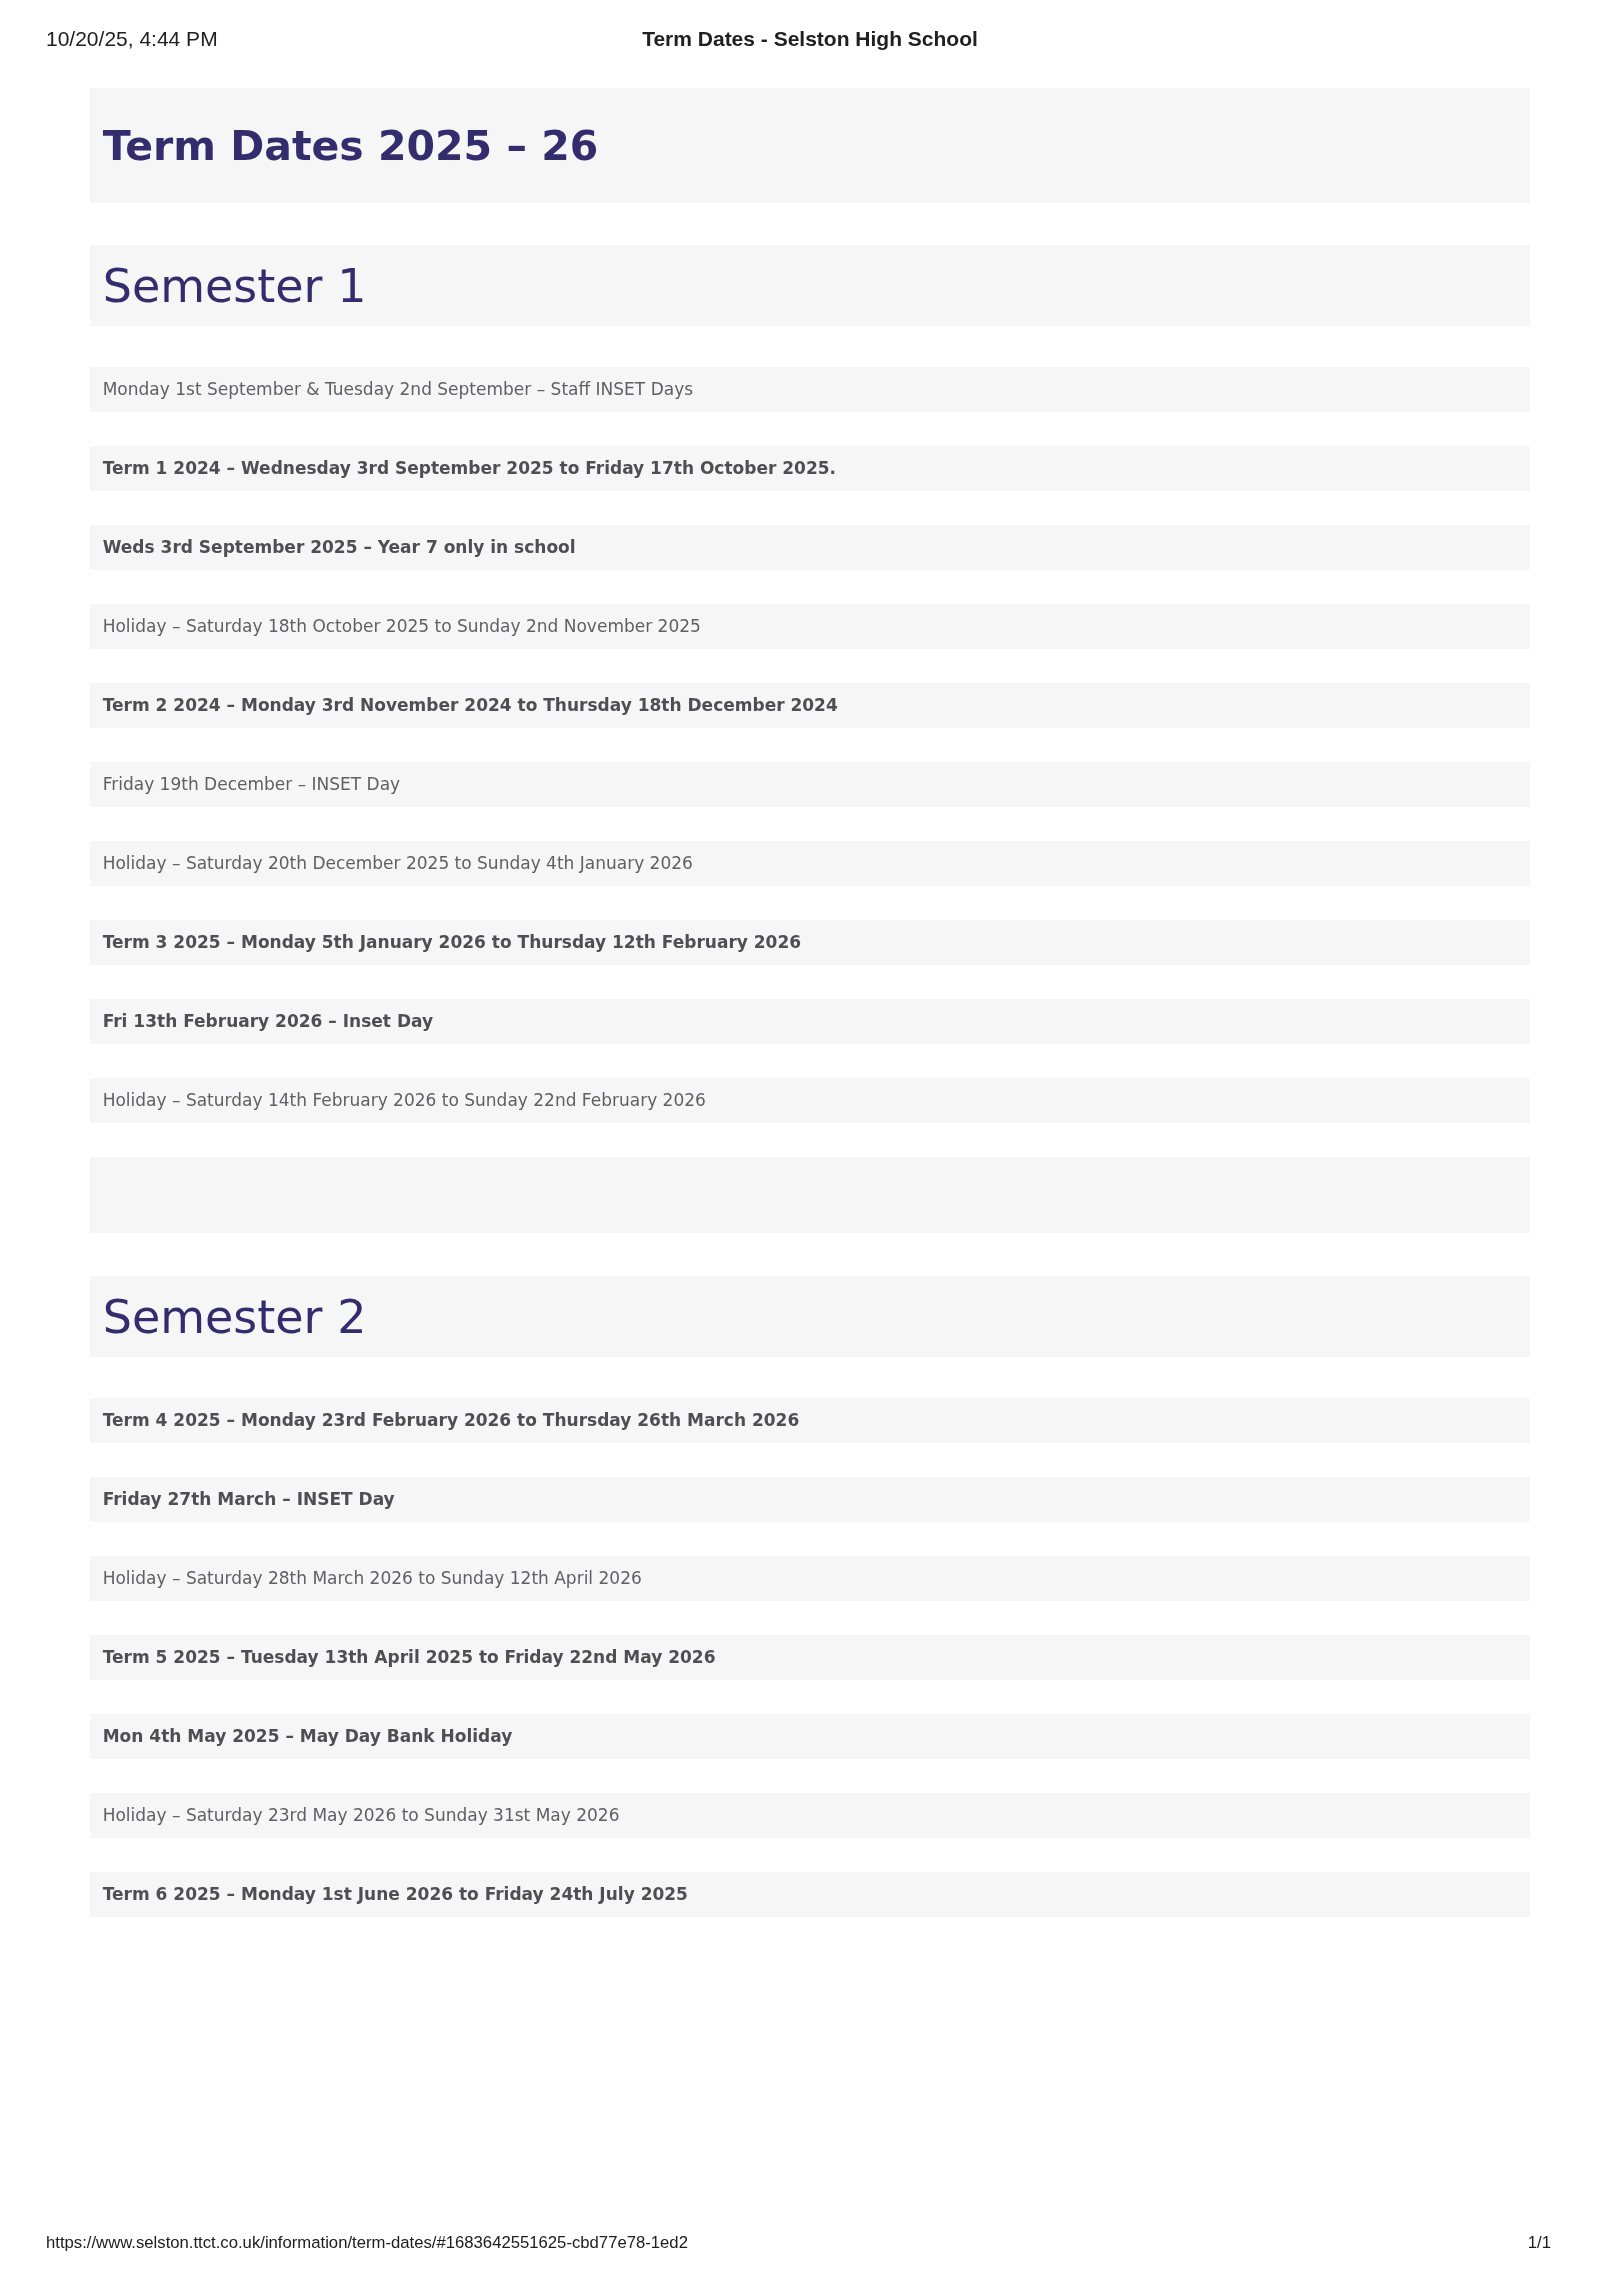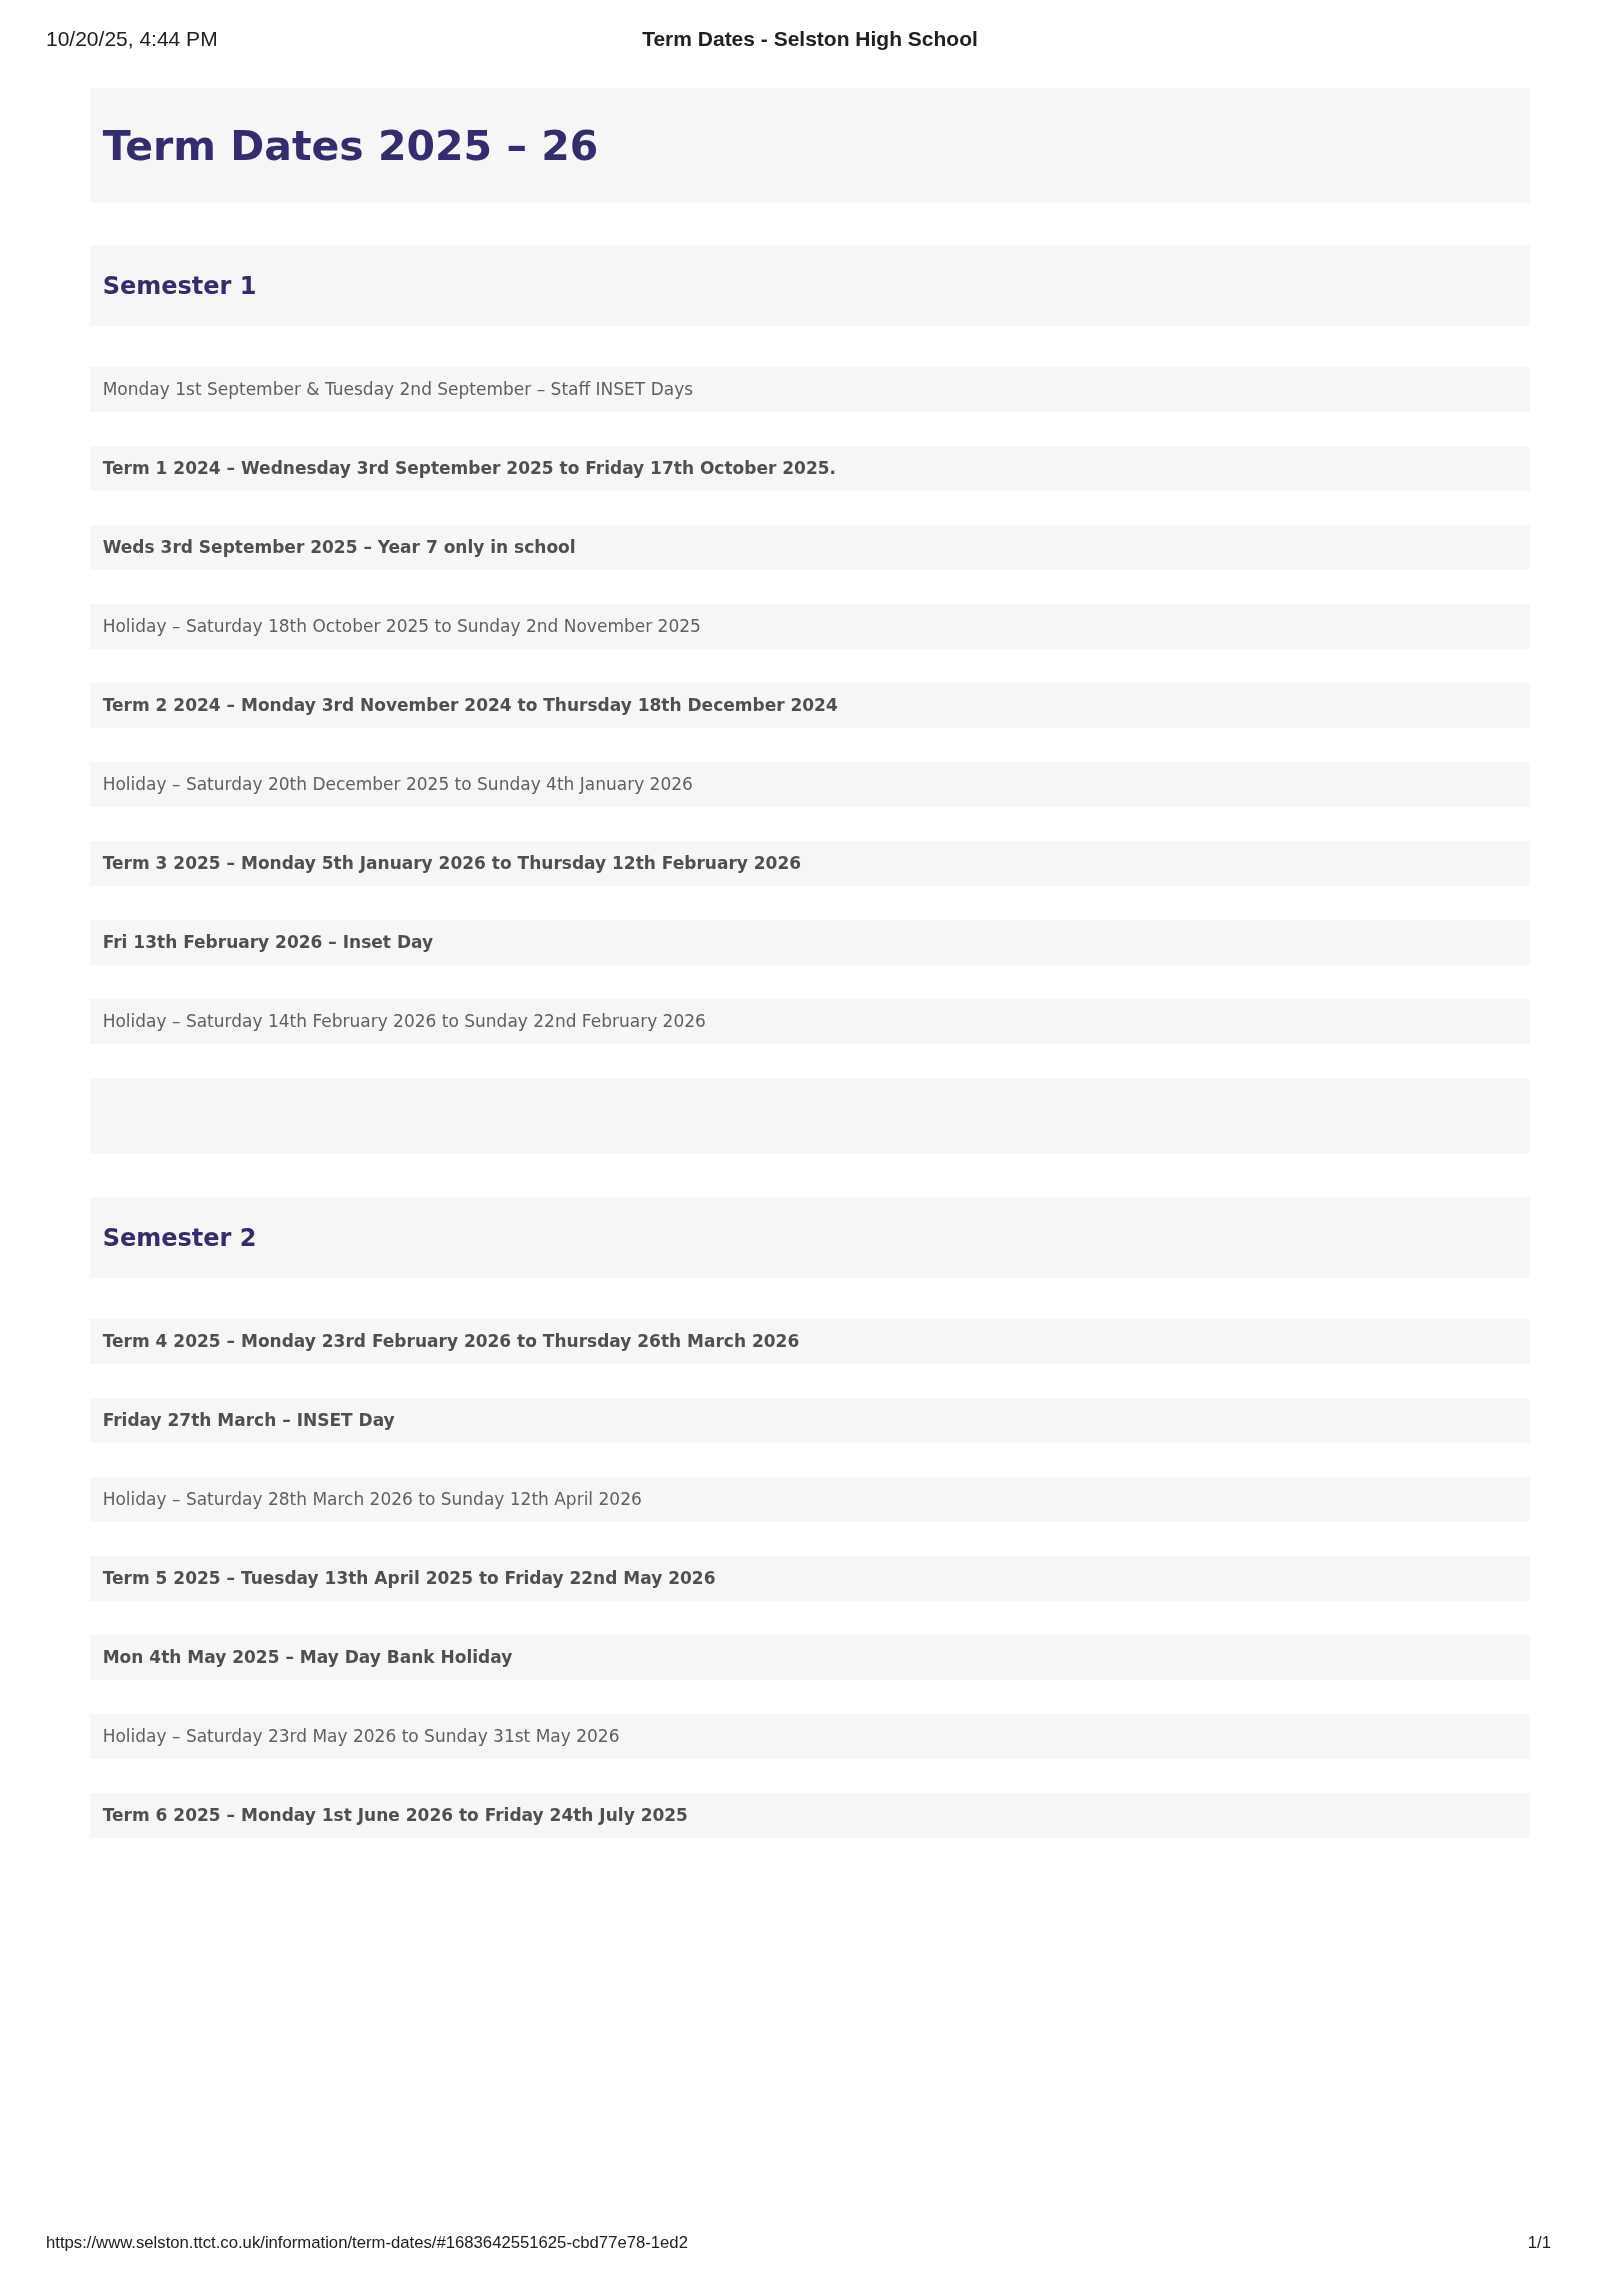--- a/index.html
+++ b/index.html
@@ -59,22 +59,22 @@
     align-items: center;
     font-size: 41px;
     font-weight: bold;
     color: var(--heading-color);
   }
   h2.semester {
     height: 81px;
     margin: 0 0 41px 0;
     display: flex;
     align-items: center;
-    font-size: 24px;
-    font-weight: bold;
+    font-size: 46px;
+    font-weight: normal;
     color: var(--heading-color);
   }
   p.row {
     min-height: 45px;
     line-height: 45px;
     font-size: 17px;
     margin: 0 0 34px 0;
     color: var(--regular-row-color);
     white-space: pre-line;
   }
@@ -97,20 +97,21 @@
 
 <main class="content">
   <h1 class="band doc-title">Term Dates 2025 – 26</h1>
   <div id="sections">
       <h2 class="band semester">Semester 1</h2>
       <p class="band row regular">Monday 1st September &amp; Tuesday 2nd September – Staff INSET Days</p>
       <p class="band row bold">Term 1 2024 – Wednesday 3rd September 2025 to Friday 17th October 2025.</p>
       <p class="band row bold">Weds 3rd September 2025 – Year 7 only in school</p>
       <p class="band row regular">Holiday – Saturday 18th October 2025 to Sunday 2nd November 2025</p>
       <p class="band row bold">Term 2 2024 – Monday 3rd November 2024 to Thursday 18th December 2024</p>
+      <p class="band row regular">Friday 19th December – INSET Day</p>
       <p class="band row regular">Holiday – Saturday 20th December 2025 to Sunday 4th January 2026</p>
       <p class="band row bold">Term 3 2025 – Monday 5th January 2026 to  Thursday 12th February 2026</p>
       <p class="band row bold">Fri 13th February 2026 – Inset Day</p>
       <p class="band row regular">Holiday – Saturday 14th February 2026 to Sunday 22nd February 2026</p>
       <p class="band row spacer"></p>
       <h2 class="band semester">Semester 2</h2>
       <p class="band row bold">Term 4 2025 – Monday 23rd February 2026 to Thursday 26th March 2026</p>
       <p class="band row bold">Friday 27th March – INSET Day</p>
       <p class="band row regular">Holiday – Saturday 28th March 2026 to Sunday 12th April 2026</p>
       <p class="band row bold">Term 5 2025 – Tuesday 13th April 2025 to Friday 22nd May 2026</p>

